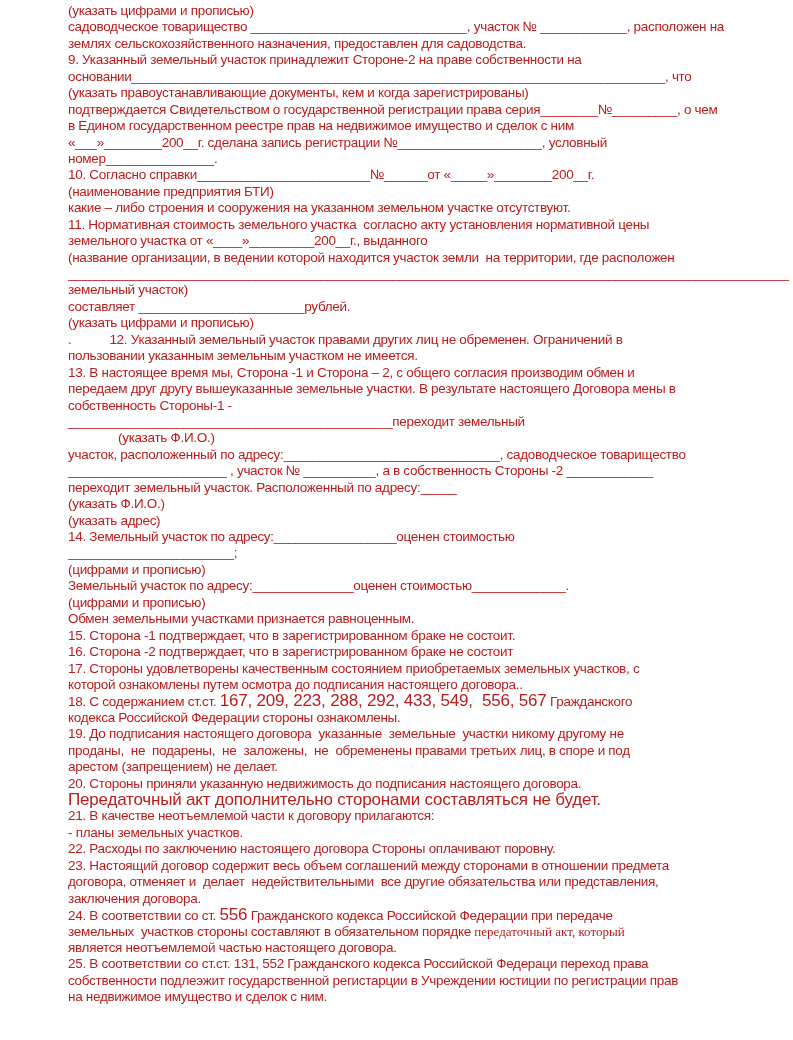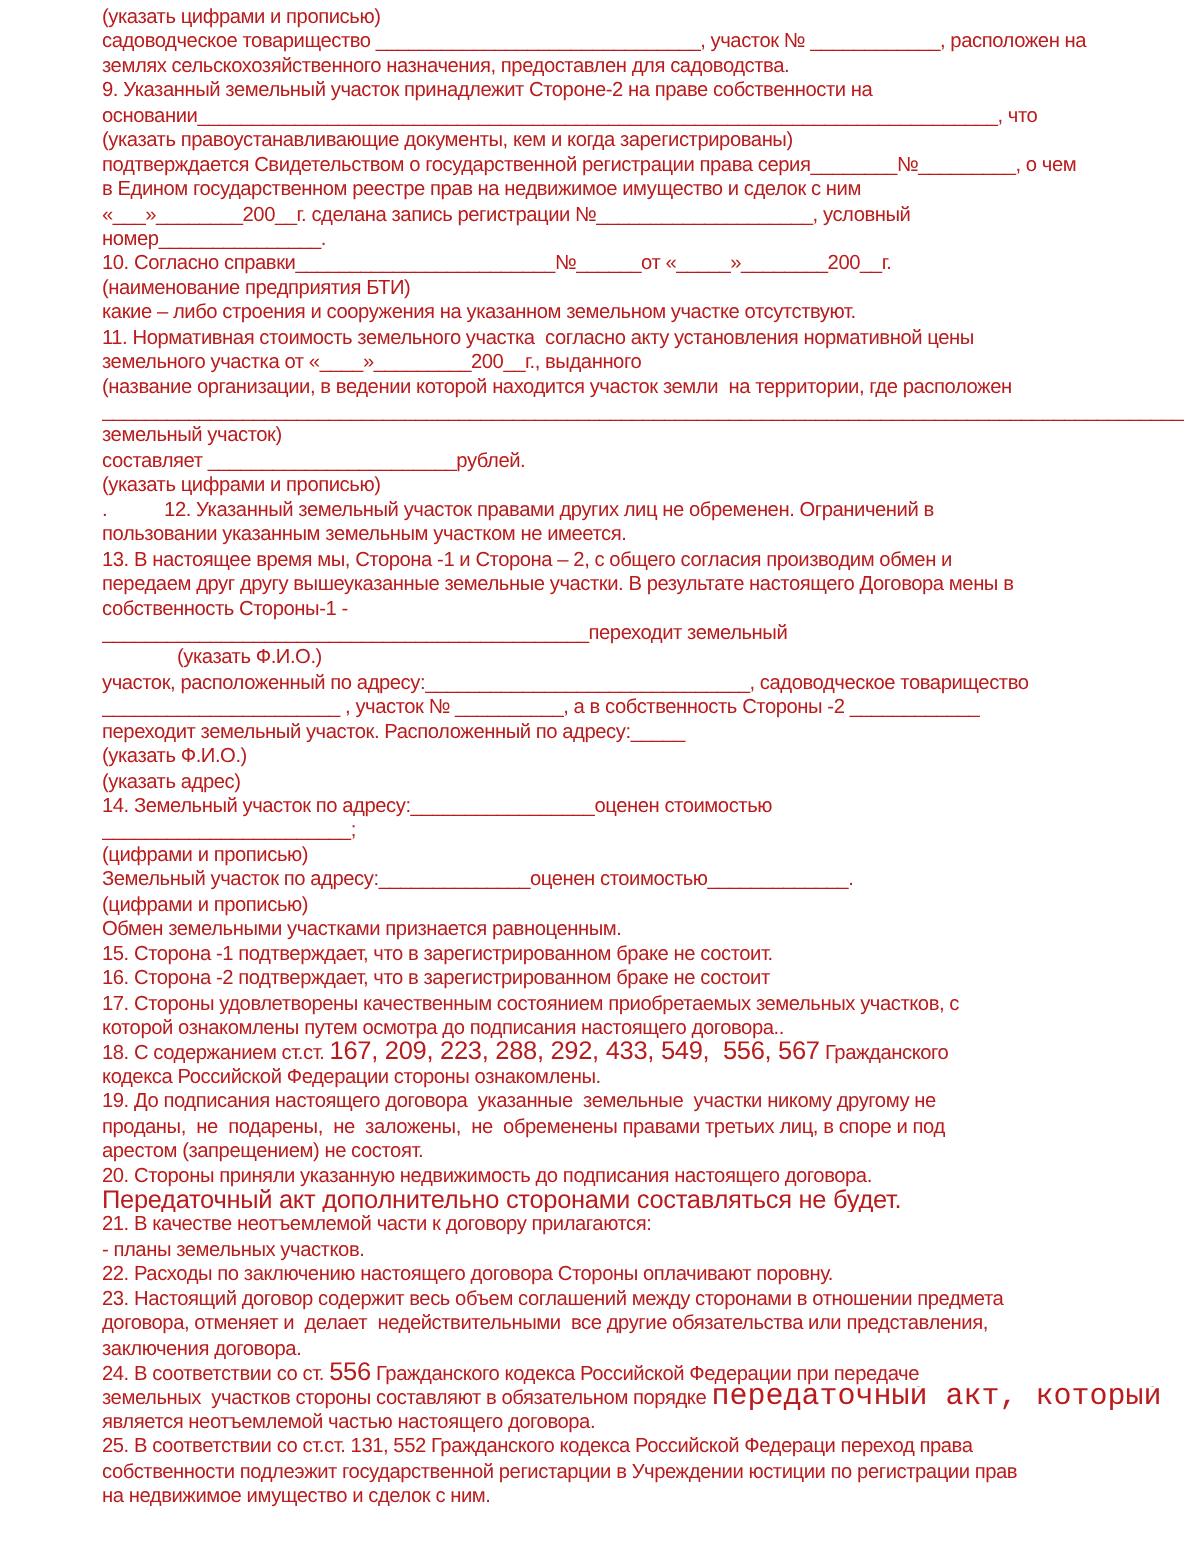--- a/index.html
+++ b/index.html
@@ -36,22 +36,22 @@
     line-height: 16.45px;
     letter-spacing: -0.2px;
   }
   .head {
     font-weight: normal;
     font-size: 17px;
     line-height: 16.45px;
     letter-spacing: -0.2px;
   }
   .serif {
-    font-family: Liberation Mono, monospace;
-    font-size: 20px;
+    font-family: Liberation Serif, serif;
+    font-size: 13px;
     line-height: 16.45px;
     letter-spacing: 0;
   }
   .pad { padding-left: 50px; }
 </style>
 </head>
 <body>
 
 <div class="page">
   <div>
@@ -94,21 +94,21 @@
       <div class="line"><span>(цифрами и прописью)</span></div>
       <div class="line"><span>Обмен земельными участками признается равноценным.</span></div>
       <div class="line"><span>15. Сторона -1 подтверждает, что в зарегистрированном браке не состоит.</span></div>
       <div class="line"><span>16. Сторона -2 подтверждает, что в зарегистрированном браке не состоит</span></div>
       <div class="line"><span>17. Стороны удовлетворены качественным состоянием приобретаемых земельных участков, с</span></div>
       <div class="line"><span>которой ознакомлены путем осмотра до подписания настоящего договора..</span></div>
       <div class="line"><span>18. С содержанием ст.ст. </span><span class="b">167, 209, 223, 288, 292, 433, 549,  556, 567</span><span> Гражданского</span></div>
       <div class="line"><span>кодекса Российской Федерации стороны ознакомлены.</span></div>
       <div class="line"><span>19. До подписания настоящего договора  указанные  земельные  участки никому другому не</span></div>
       <div class="line"><span>проданы,  не  подарены,  не  заложены,  не  обременены правами третьих лиц, в споре и под</span></div>
-      <div class="line"><span>арестом (запрещением) не состоят.</span></div>
+      <div class="line"><span>арестом (запрещением) не делает.</span></div>
       <div class="line"><span>20. Стороны приняли указанную недвижимость до подписания настоящего договора.</span></div>
       <div class="line"><span class="head">Передаточный акт дополнительно сторонами составляться не будет.</span></div>
       <div class="line"><span>21. В качестве неотъемлемой части к договору прилагаются:</span></div>
       <div class="line"><span>- планы земельных участков.</span></div>
       <div class="line"><span>22. Расходы по заключению настоящего договора Стороны оплачивают поровну.</span></div>
       <div class="line"><span>23. Настоящий договор содержит весь объем соглашений между сторонами в отношении предмета</span></div>
       <div class="line"><span>договора, отменяет и  делает  недействительными  все другие обязательства или представления,</span></div>
       <div class="line"><span>заключения договора.</span></div>
       <div class="line"><span>24. В соответствии со ст. </span><span class="b">556</span><span> Гражданского кодекса Российской Федерации при передаче</span></div>
       <div class="line"><span>земельных  участков стороны составляют в обязательном порядке </span><span class="serif">передаточный акт, который</span></div>

